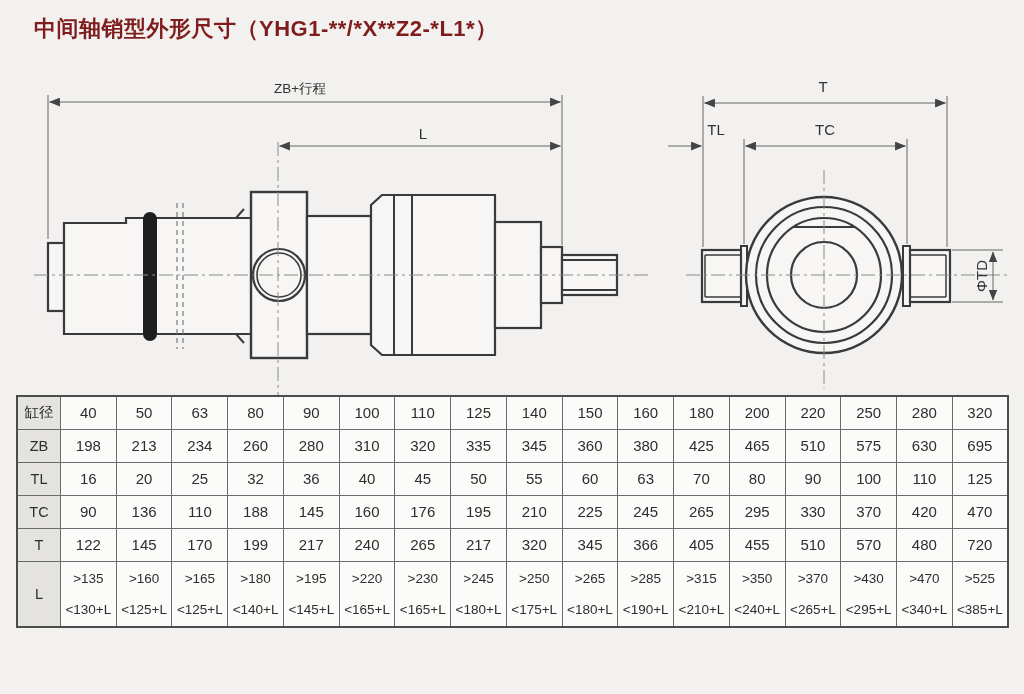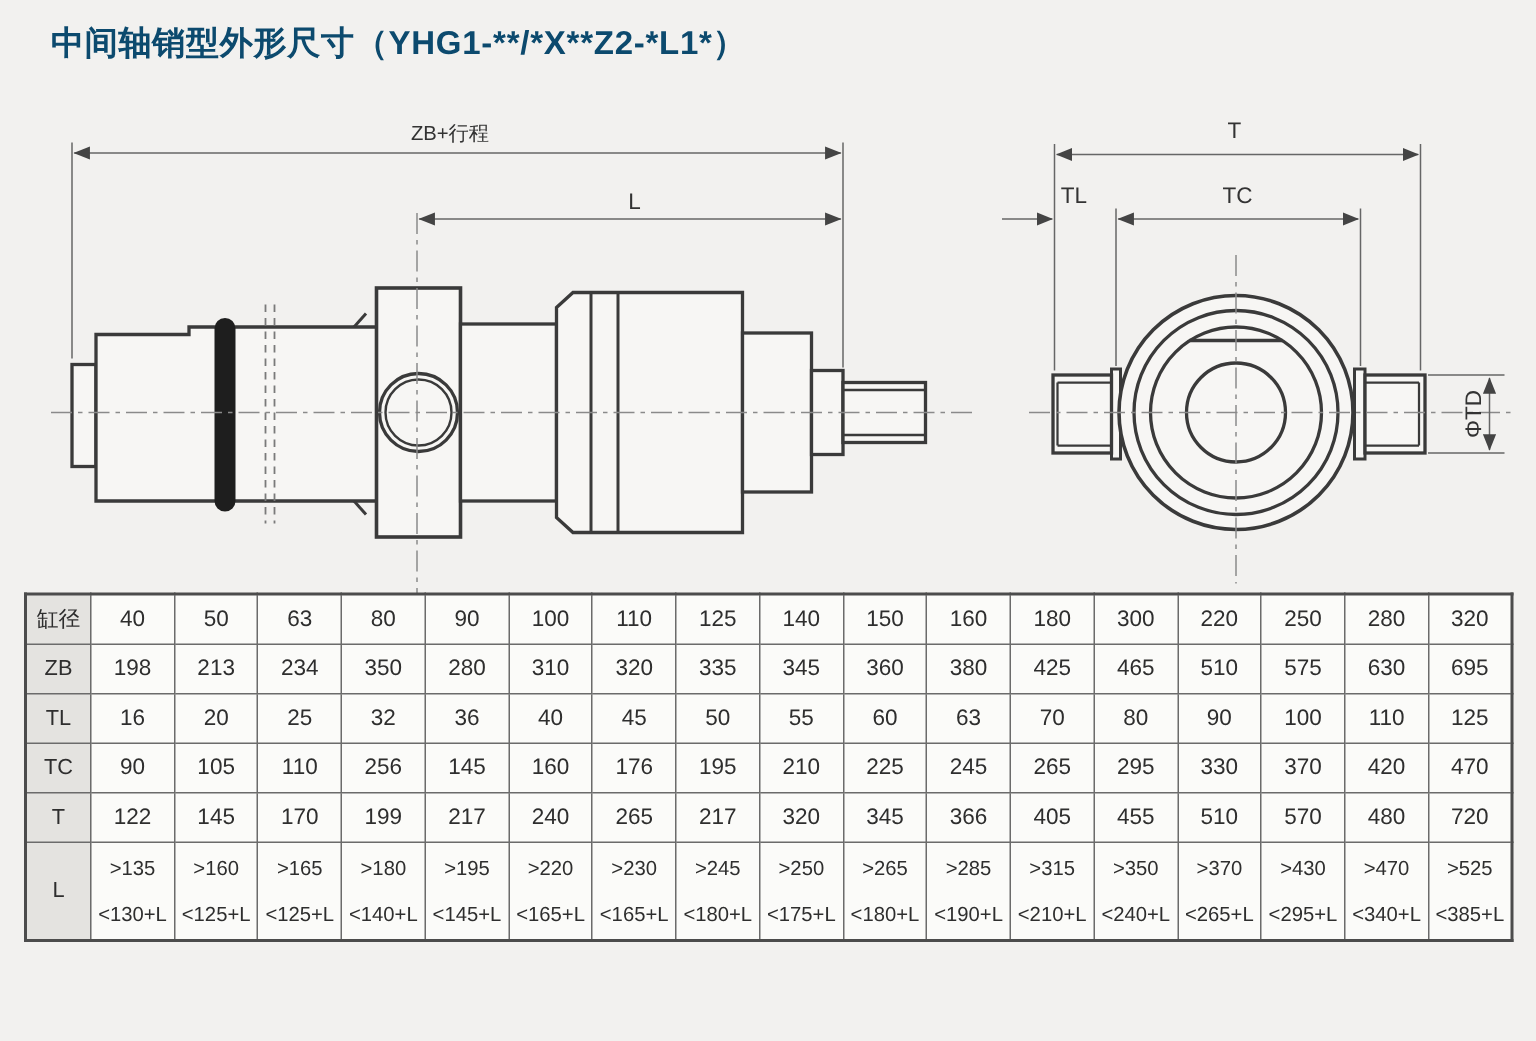--- a/index.html
+++ b/index.html
@@ -3,21 +3,21 @@
 <meta charset="utf-8">
 <style>
   html,body { margin:0; padding:0; }
   .page {
     position:relative; width:1024px; height:694px;
     background:#f2f1ef; overflow:hidden;
     font-family:"Liberation Sans","DejaVu Sans",sans-serif;
   }
   .title {
     position:absolute; left:34px; top:14px; margin:0;
-    font-size:22px; font-weight:bold; color:#0c4a6e; letter-spacing:0.5px;
+    font-size:22px; font-weight:bold; color:#7f1d1d; letter-spacing:0.5px;
   }
   svg.drawing { position:absolute; left:0; top:0; }
   .dim-text { font-size:15px; fill:#333; }
   .dim-text-cn { font-size:13.5px; fill:#333; }
   .spec-table-wrap { position:absolute; left:16px; top:395px; }
   table.spec {
     border-collapse:collapse; table-layout:fixed; width:993px;
     border:2px solid #4c4c4c;
   }
   table.spec th, table.spec td {
@@ -145,32 +145,32 @@
             <td>63</td>
             <td>80</td>
             <td>90</td>
             <td>100</td>
             <td>110</td>
             <td>125</td>
             <td>140</td>
             <td>150</td>
             <td>160</td>
             <td>180</td>
-            <td>300</td>
+            <td>200</td>
             <td>220</td>
             <td>250</td>
             <td>280</td>
             <td>320</td>
           </tr>
           <tr>
             <th>ZB</th>
             <td>198</td>
             <td>213</td>
             <td>234</td>
-            <td>350</td>
+            <td>260</td>
             <td>280</td>
             <td>310</td>
             <td>320</td>
             <td>335</td>
             <td>345</td>
             <td>360</td>
             <td>380</td>
             <td>425</td>
             <td>465</td>
             <td>510</td>
@@ -194,23 +194,23 @@
             <td>70</td>
             <td>80</td>
             <td>90</td>
             <td>100</td>
             <td>110</td>
             <td>125</td>
           </tr>
           <tr>
             <th>TC</th>
             <td>90</td>
-            <td>105</td>
+            <td>136</td>
             <td>110</td>
-            <td>256</td>
+            <td>188</td>
             <td>145</td>
             <td>160</td>
             <td>176</td>
             <td>195</td>
             <td>210</td>
             <td>225</td>
             <td>245</td>
             <td>265</td>
             <td>295</td>
             <td>330</td>

